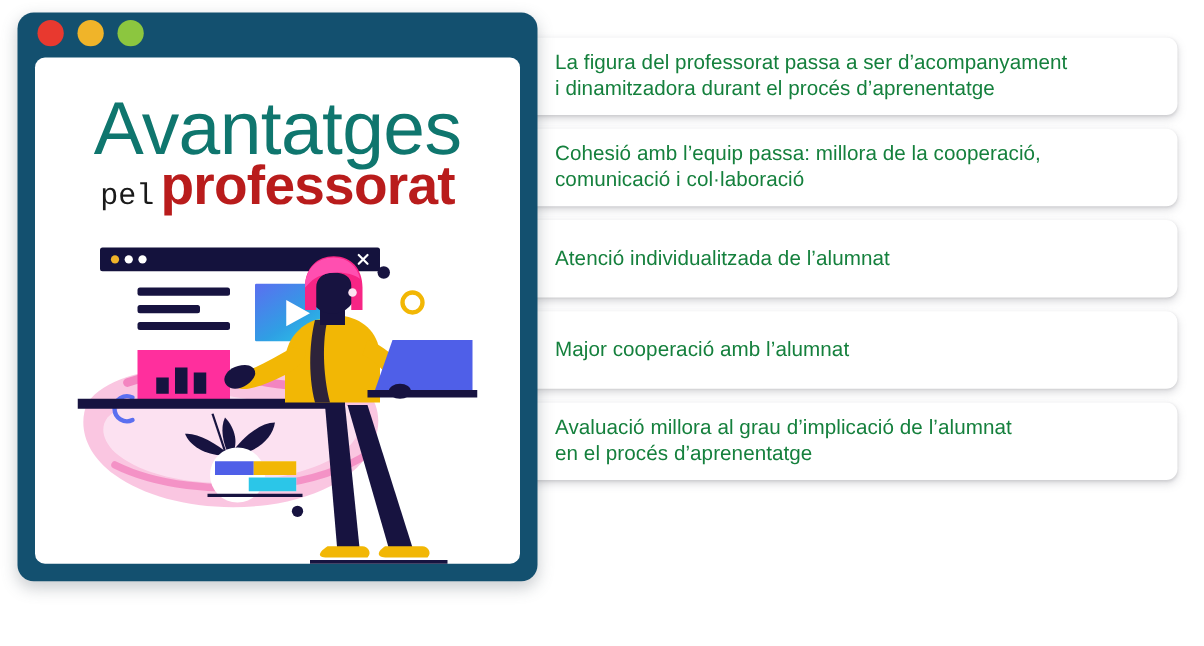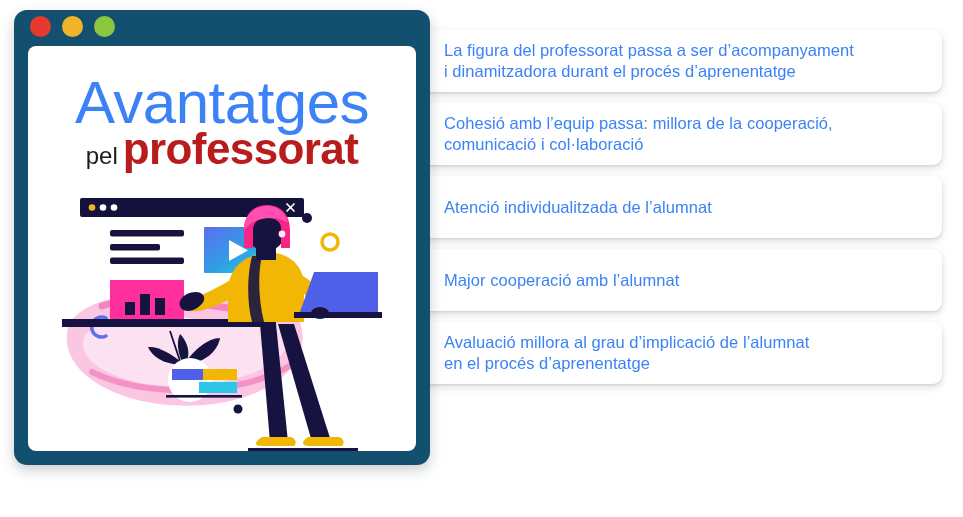--- a/index.html
+++ b/index.html
@@ -34,21 +34,21 @@
     margin-bottom: 11px;
     min-height: 62px;
     display: flex;
     align-items: center;
     box-sizing: border-box;
     padding: 6px 22px 6px 26px;
   }
   .card-text {
     font-size: 16.5px;
     line-height: 1.26;
-    color: #3b82f6;
+    color: #15803d;
     letter-spacing: 0.05px;
     white-space: pre-line;
   }
 
   
   .window {
     position: absolute;
     left: 14px;
     top: 10px;
     width: 416px;
@@ -88,35 +88,36 @@
   .title-wrap {
     position: absolute;
     left: 0;
     right: 0;
     top: 28px;
     text-align: center;
   }
   .title-main {
     font-size: 60px;
     font-weight: 300;
-    color: #3b82f6;
+    color: #0f766e;
     line-height: 0.95;
     letter-spacing: -0.5px;
     display: block;
   }
   .title-sub {
     display: block;
     margin-top: -4px;
     line-height: 1;
   }
   .title-pel {
     font-size: 24px;
     font-weight: 400;
     color: #1a1a1a;
     vertical-align: baseline;
+    font-family: Liberation Mono, monospace;
   }
   .title-accent {
     font-size: 44px;
     font-weight: 700;
     color: #b91c1c;
     letter-spacing: -0.6px;
     margin-left: 5px;
   }
 
   

